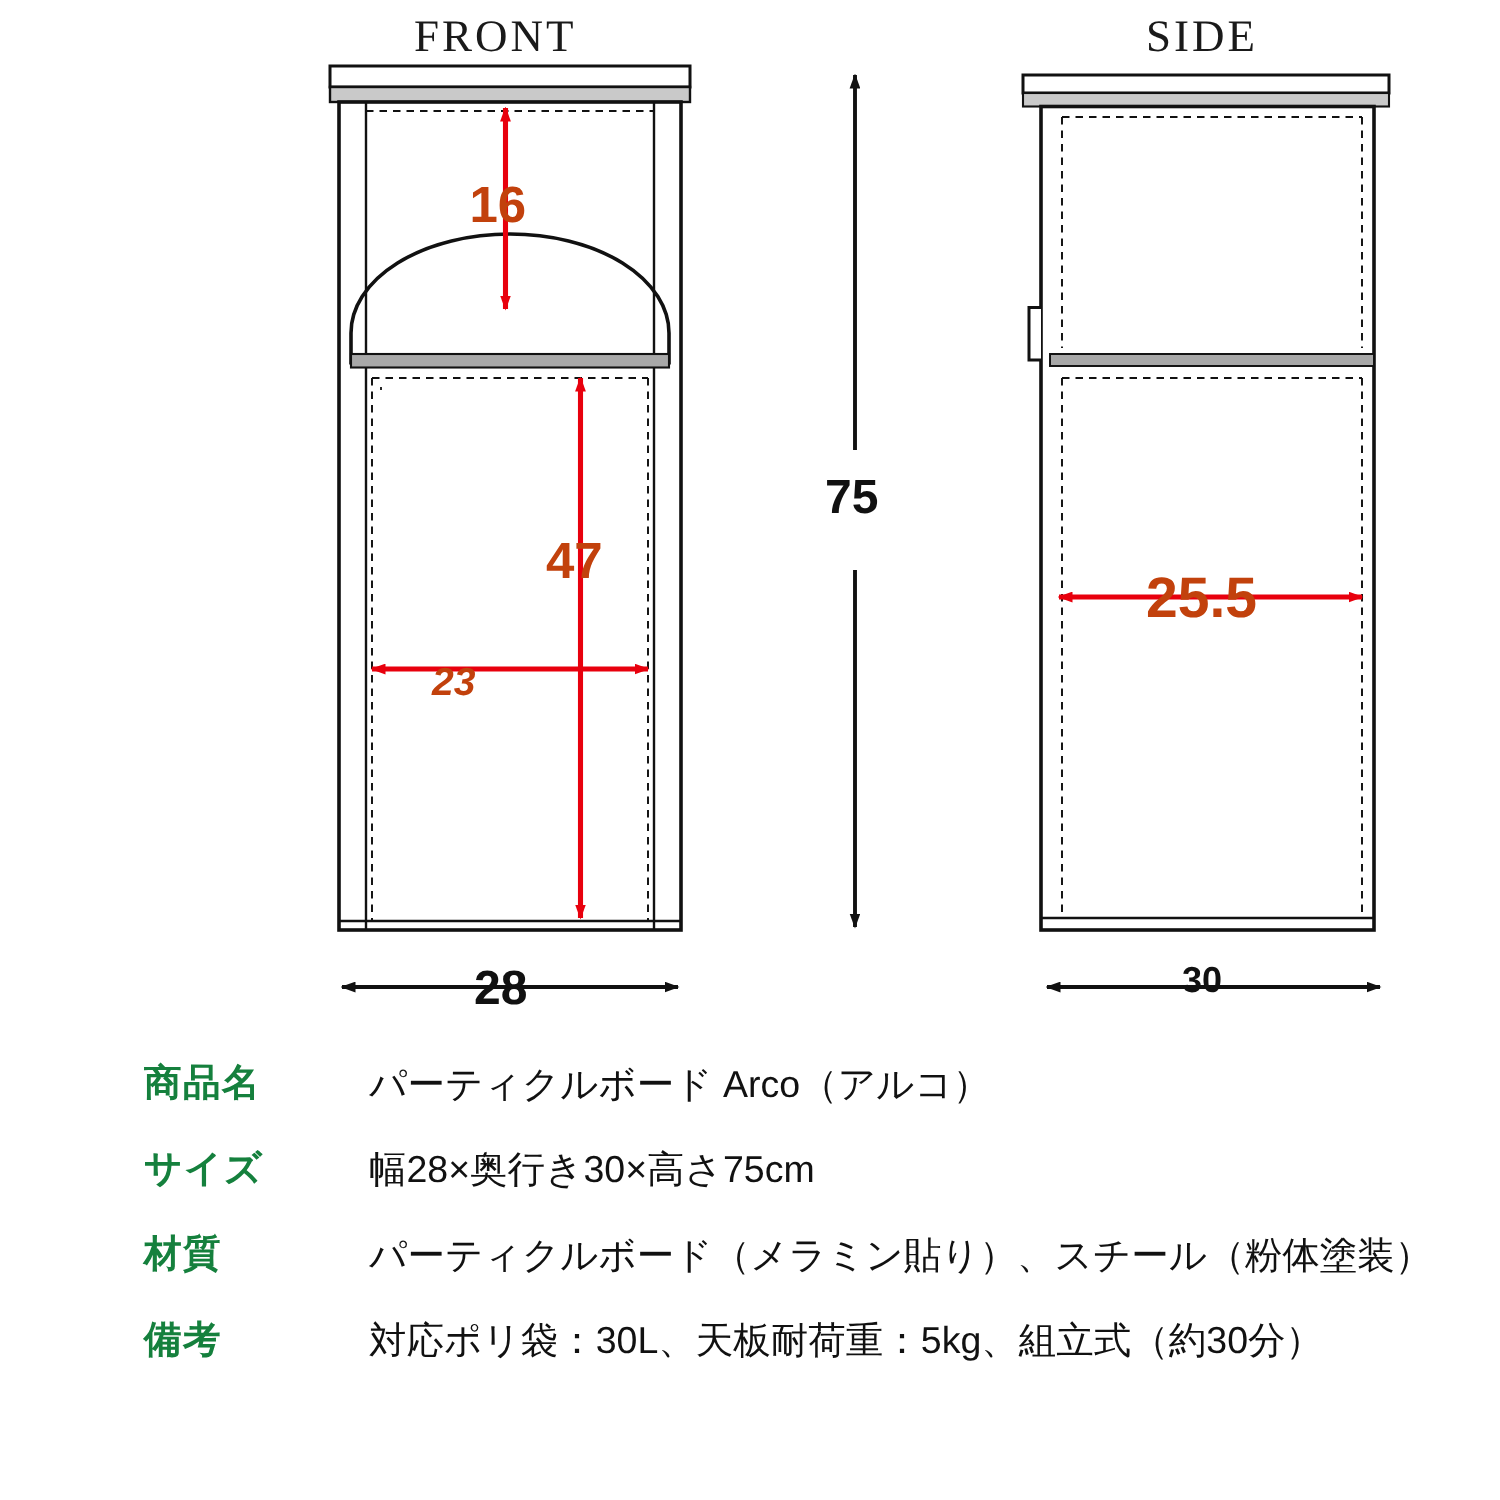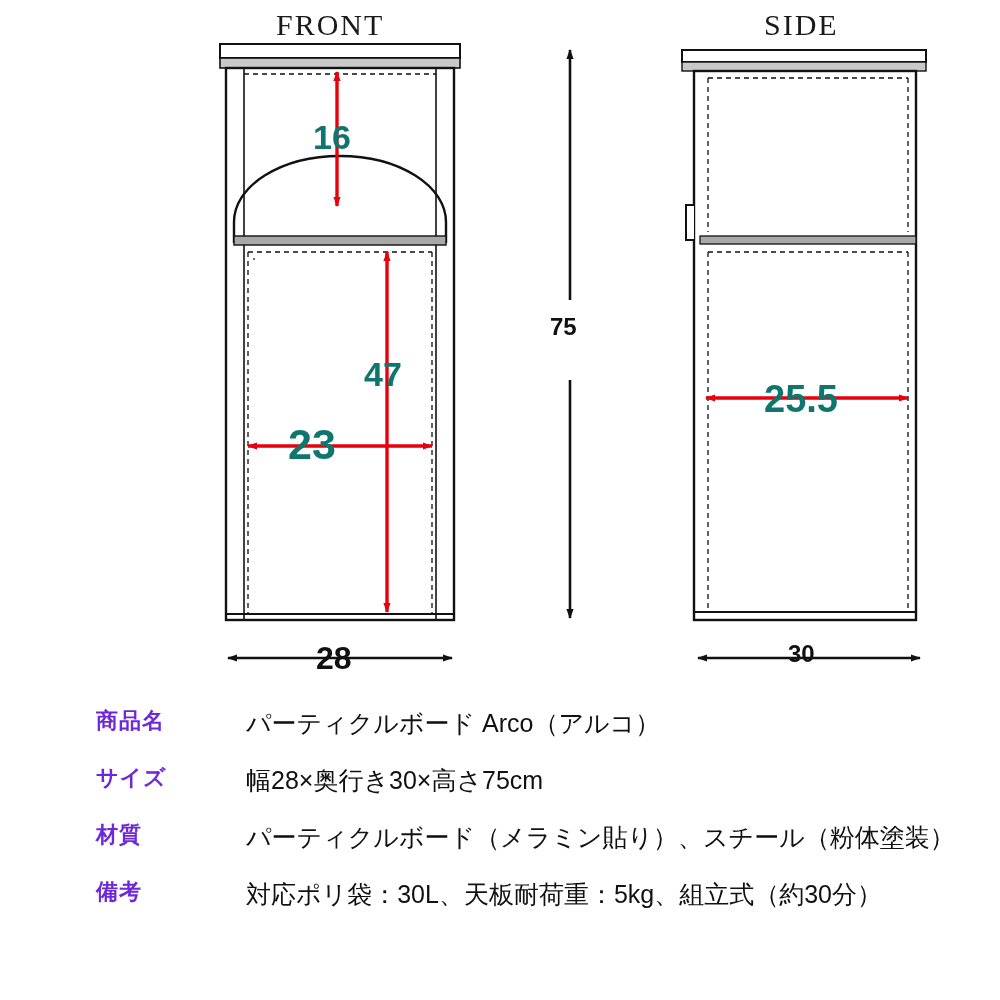--- a/index.html
+++ b/index.html
@@ -39,63 +39,63 @@
   #drawing {
     position: absolute;
     left: 0; top: 0;
     width: 1000px;
     height: 700px;
   }
 
   
   .dim {
     position: absolute;
-    color: #0f766e;
+    color: #c2410c;
     font-family: "Liberation Sans", sans-serif;
     font-weight: bold;
     white-space: nowrap;
     text-align: center;
   }
   
   .dimb {
     position: absolute;
     color: #111111;
     font-family: "Liberation Sans", sans-serif;
     font-weight: bold;
     white-space: nowrap;
   }
 
   #dim-16   { left: 265px; top: 118px; font-size: 34px; }
   #dim-47   { left: 316px; top: 355px; font-size: 34px; }
-  #dim-23   { left: 240px; top: 420px; font-size: 43px; }
+  #dim-23   { left: 240px; top: 439px; font-size: 26px; font-style: italic; }
   #dim-255  { left: 716px; top: 378px; font-size: 38px; }
-  #dim-75   { left: 502px; top: 313px; font-size: 24px; }
+  #dim-75   { left: 502px; top: 313px; font-size: 32px; }
   #dim-28   { left: 268px; top: 640px; font-size: 32px; }
   #dim-30   { left: 740px; top: 640px; font-size: 24px; }
 
   
   #spec {
     position: absolute;
     left: 0;
     top: 706px;
     width: 1000px;
   }
   .spec-row {
     display: flex;
     align-items: flex-start;
     padding: 0 0 0 48px;
     margin-bottom: 22px;
   }
   .spec-label {
     width: 150px;
     flex: 0 0 150px;
-    font-size: 22px;
+    font-size: 25px;
     font-weight: bold;
     letter-spacing: 1px;
-    color: #6d28d9;
+    color: #15803d;
     line-height: 1.35;
   }
   .spec-value {
     flex: 1 1 auto;
     font-size: 25px;
     color: #111111;
     line-height: 1.4;
     padding-right: 40px;
   }
 </style>

